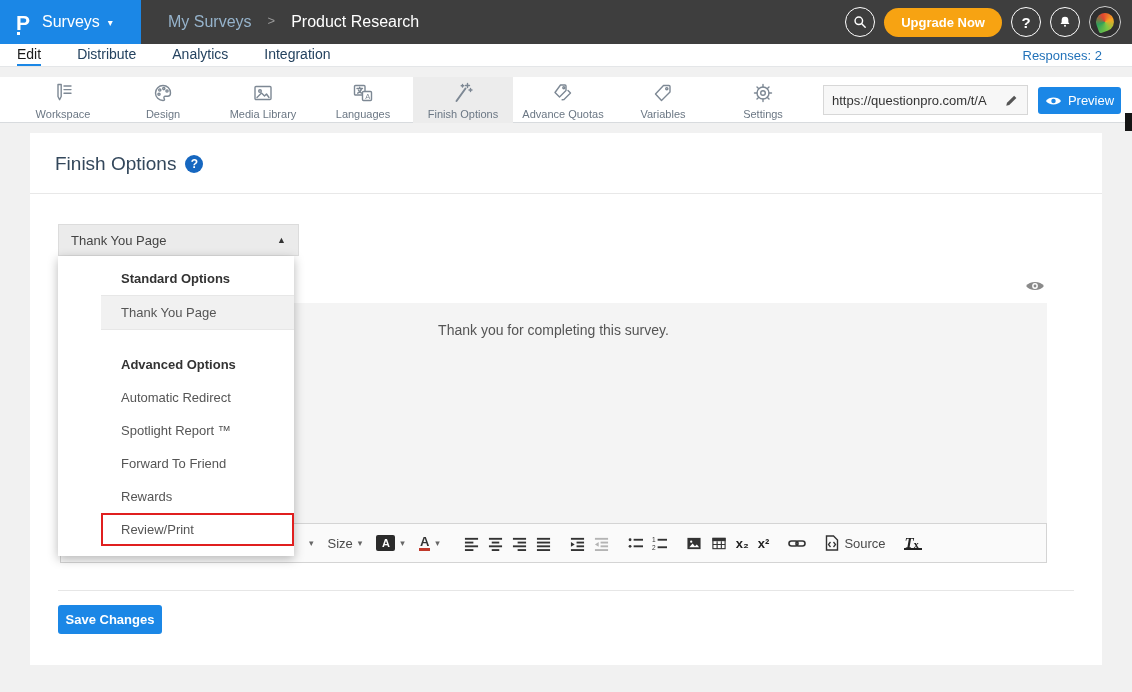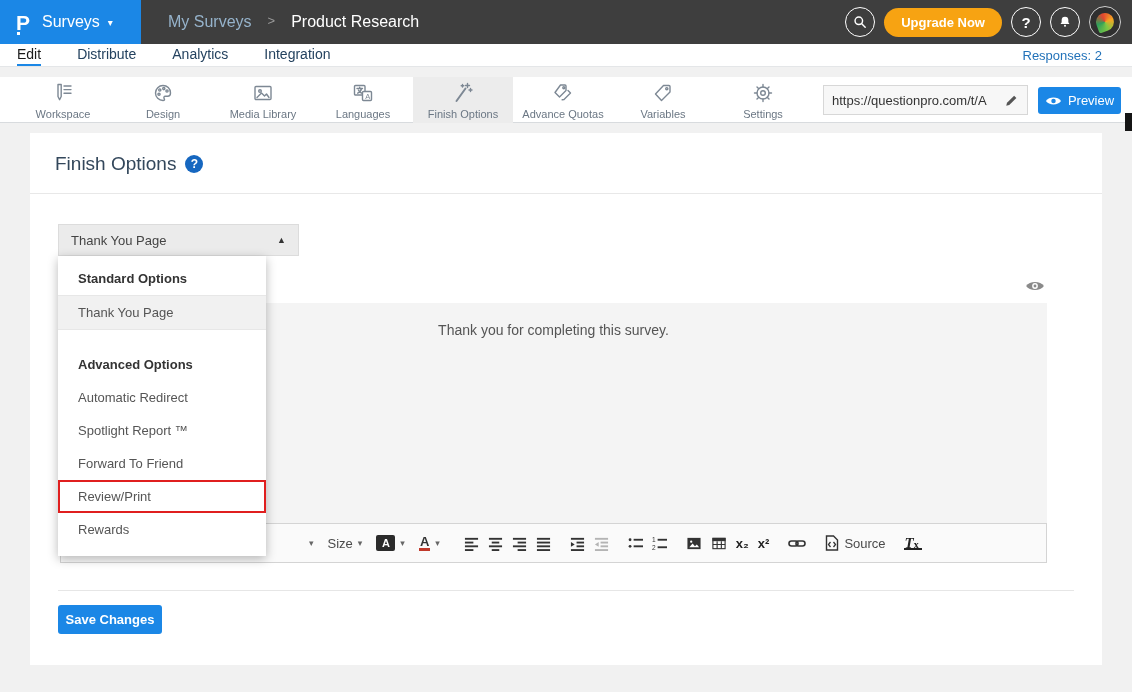--- a/index.html
+++ b/index.html
@@ -67,21 +67,21 @@
   .glyph-script { font-size:13px; font-weight:bold; color:#222; }
   .tx-icon { position:relative; font-family:Liberation Serif, serif; font-style:italic; font-weight:bold; font-size:15px; color:#222; }
   .tx-icon i { font-size:10px; font-style:normal; }
   .tx-icon::after { content:""; position:absolute; left:-1px; bottom:2px; width:18px; height:1.5px; background:#222; }
   .src-label { margin-left:5px; }
 
   
   .select-box { position:absolute; left:28px; top:91px; width:241px; height:32px; background:#ebebeb; border:1px solid #dcdcdc; display:flex; align-items:center; padding:0 12px; cursor:pointer; }
   .select-value { font-size:13px; color:#444; }
   .select-caret { margin-left:auto; font-size:9px; color:#333; }
-  .dropdown-panel { position:absolute; left:28px; top:123px; width:208px; background:#fff; box-shadow:0 3px 10px rgba(0,0,0,.28); padding-bottom:10px; z-index:5; }
+  .dropdown-panel { position:absolute; left:28px; top:123px; width:236px; background:#fff; box-shadow:0 3px 10px rgba(0,0,0,.28); padding-bottom:10px; z-index:5;padding-left:43px; }
   .dd-header { font-size:13px; font-weight:bold; color:#333; padding:15px 20px 9px 20px; }
   .dd-item { font-size:13px; color:#555; padding:9px 20px; cursor:pointer; }
   .dd-item.selected { background:#f1f1f1; border-top:1px solid #e7e7e7; border-bottom:1px solid #e7e7e7; }
   .dd-spacer { height:12px; }
   .dd-item.annotated { border:2px solid #e01f1f; padding:7px 18px; }
 
   .save-btn { position:absolute; left:28px; top:472px; width:104px; height:29px; background:#1b87e6; border:none; border-radius:3px; color:#fff; font-size:13px; font-weight:bold; font-family:"Liberation Sans",sans-serif; cursor:pointer; }
 
   .nav-ic { stroke:#7d8894; stroke-width:1.4; fill:none; stroke-linecap:round; stroke-linejoin:round; }
   .ed-ic { fill:#333; }
@@ -373,19 +373,19 @@
   </div>
 
   <div class="dropdown-panel">
     <div class="dd-header">Standard Options</div>
     <div class="dd-item selected">Thank You Page</div>
     <div class="dd-spacer"></div>
     <div class="dd-header">Advanced Options</div>
     <div class="dd-item">Automatic Redirect</div>
     <div class="dd-item">Spotlight Report ™</div>
     <div class="dd-item">Forward To Friend</div>
+    <div class="dd-item">Rewards</div>
     <div class="dd-item annotated">Review/Print</div>
-    <div class="dd-item">Rewards</div>
   </div>
 
   <div class="divider-2"></div>
   <button class="save-btn">Save Changes</button>
 </div>
 
 </body></html>

